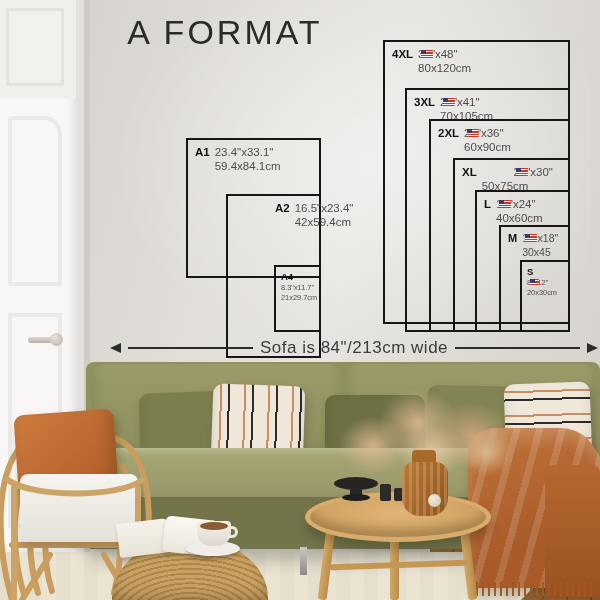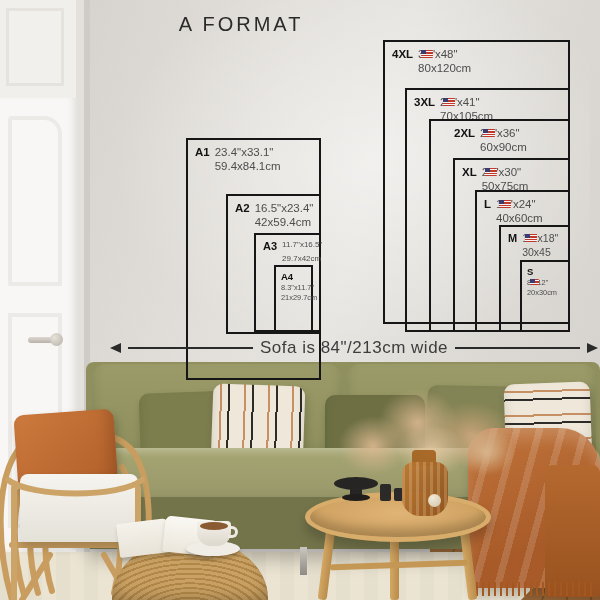--- a/index.html
+++ b/index.html
@@ -81,46 +81,46 @@
   .vase:before{content:"";position:absolute;inset:0;border-radius:inherit;background:repeating-linear-gradient(90deg,rgba(255,230,190,.22) 0 3px,transparent 3px 7px);}
   .wood-ball{left:428px;top:494px;width:13px;height:13px;background:radial-gradient(circle at 35% 30%,#f2ead9,#cfc3a9);border-radius:50%;}
   .flowers{left:338px;top:388px;width:176px;height:88px;filter:blur(1px);}
   .flowers i{position:absolute;border-radius:50%;background:radial-gradient(rgba(216,182,142,.95),rgba(216,182,142,0) 70%);}
   .fl1{left:0;top:28px;width:70px;height:60px;}
   .fl2{left:40px;top:0;width:80px;height:70px;}
   .fl3{left:90px;top:14px;width:86px;height:66px;background:radial-gradient(rgba(201,164,122,.95),rgba(201,164,122,0) 70%)!important;}
   .fl4{left:58px;top:36px;width:70px;height:54px;background:radial-gradient(rgba(228,199,162,.95),rgba(228,199,162,0) 70%)!important;}
   .fl5{left:118px;top:40px;width:60px;height:48px;}
   .chart-title{z-index:21;text-align:center;color:#2b2b2b;}
-  .title-left{left:136px;top:13px;width:210px;font-size:20px;letter-spacing:3px;}
+  .title-left{left:120px;top:13px;width:210px;font-size:34px;letter-spacing:3px;}
   .title-right{left:383px;top:5px;width:187px;font-size:29px;letter-spacing:1px;}
 
   .sz{border:2.5px solid #161616;z-index:21;}
   .lbl{position:static;display:grid;grid-template-columns:auto auto;justify-content:start;column-gap:5px;padding:5px 4px 0 7px;line-height:1.25;font-size:11.5px;color:#4d4d4d;}
   .lbl .code{position:static;grid-column:1;font-weight:700;color:#121212;}
   .lbl .l1{position:static;grid-column:2;white-space:nowrap;}
   .lbl .cm{position:static;grid-column:2;white-space:nowrap;}
   .lbl.sm{font-size:8px;}
   .lbl.sm .code{font-size:11px;}
   .lbl.md{font-size:10.5px;}
   .lbl.md .code{font-size:11px;}
   .lbl.stack{grid-template-columns:auto;padding:4px 2px 0 5px;font-size:7.4px;line-height:1.3;}
   .lbl.stack .code{grid-column:1;font-size:9.5px;}
   .lbl.stack .l1,.lbl.stack .cm{grid-column:1;}
 
   .b-a0{left:128px;top:55px;width:193px;height:277px;}
-  .b-a1{left:186px;top:138px;width:135px;height:242px;}
-  .b-a2{left:226px;top:194px;width:95px;height:140px;}
+  .b-a1{left:186px;top:138px;width:135px;height:140px;}
+  .b-a2{left:226px;top:194px;width:95px;height:164px;padding-left:40px;}
   .b-a3{left:254px;top:233px;width:67px;height:99px;}
-  .b-a4{left:274px;top:265px;width:39px;height:67px;}
+  .b-a4{left:274px;top:265px;width:47px;height:67px;}
 
   .b-4xl{left:383px;top:40px;width:187px;height:284px;}
   .b-3xl{left:405px;top:88px;width:165px;height:244px;}
-  .b-2xl{left:429px;top:119px;width:141px;height:213px;padding-left:16px;}
-  .b-xl{left:453px;top:158px;width:117px;height:174px;}
+  .b-2xl{left:429px;top:119px;width:141px;height:213px;}
+  .b-xl{left:453px;top:158px;width:117px;height:174px;text-align:right;}
   .b-l{left:475px;top:190px;width:95px;height:142px;}
   .b-m{left:499px;top:225px;width:71px;height:107px;}
   .b-s{left:520px;top:260px;width:50px;height:72px;}
 
   .usflag{display:inline-block;position:relative;width:12px;height:8px;margin-left:3px;vertical-align:0px;border-radius:1px;
     background:repeating-linear-gradient(180deg,#c0392b 0 1.2px,#f5f5f5 1.2px 2.4px);}
   .usflag:after{content:"";position:absolute;left:0;top:0;width:5px;height:4px;background:#3c3b6e;}
   .lbl.stack .usflag{width:9px;height:6px;}
 
   .sofa-arrow{left:110px;top:339px;width:488px;height:18px;z-index:21;display:flex;align-items:center;gap:7px;}
@@ -224,27 +224,20 @@
         <span class="cm">59.4x84.1cm</span>
       </div>
   </div>
   <div class="sz b-a2">
     <div class="lbl">
         <b class="code">A2</b>
         <span class="l1">16.5"x23.4"</span>
         <span class="cm">42x59.4cm</span>
       </div>
   </div>
-  <div class="sz b-a3">
-    <div class="lbl sm">
-        <b class="code">A3</b>
-        <span class="l1">11.7"x16.5"</span>
-        <span class="cm">29.7x42cm</span>
-      </div>
-  </div>
   <div class="sz b-a4">
     <div class="lbl stack">
         <b class="code">A4</b>
         <span class="l1">8.3"x11.7"</span>
         <span class="cm">21x29.7cm</span>
       </div>
   </div>
 
   <div class="sz b-4xl">
     <div class="lbl">

